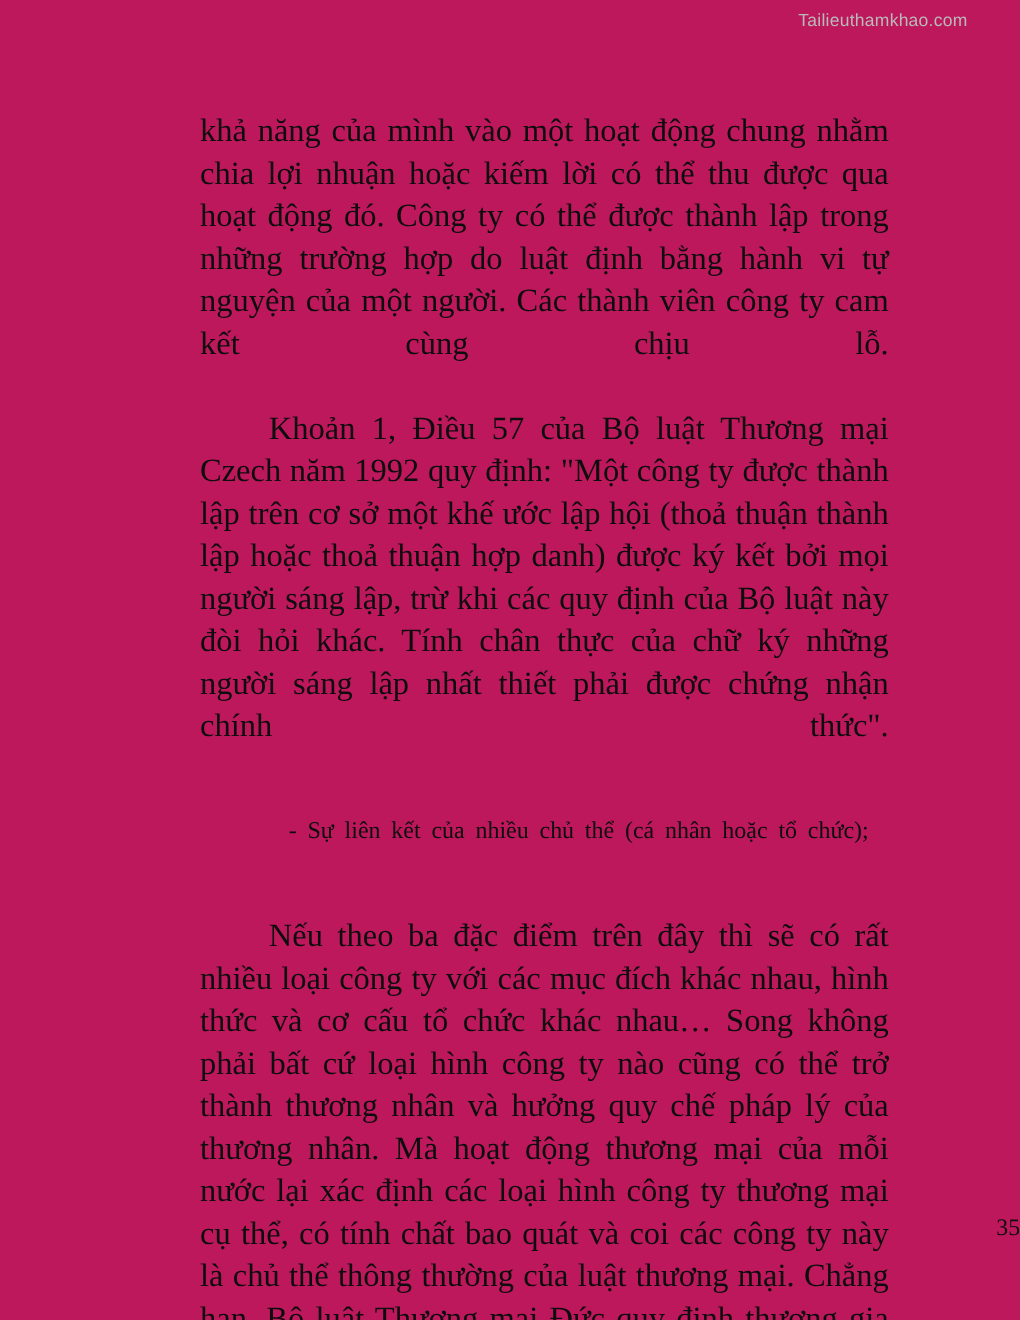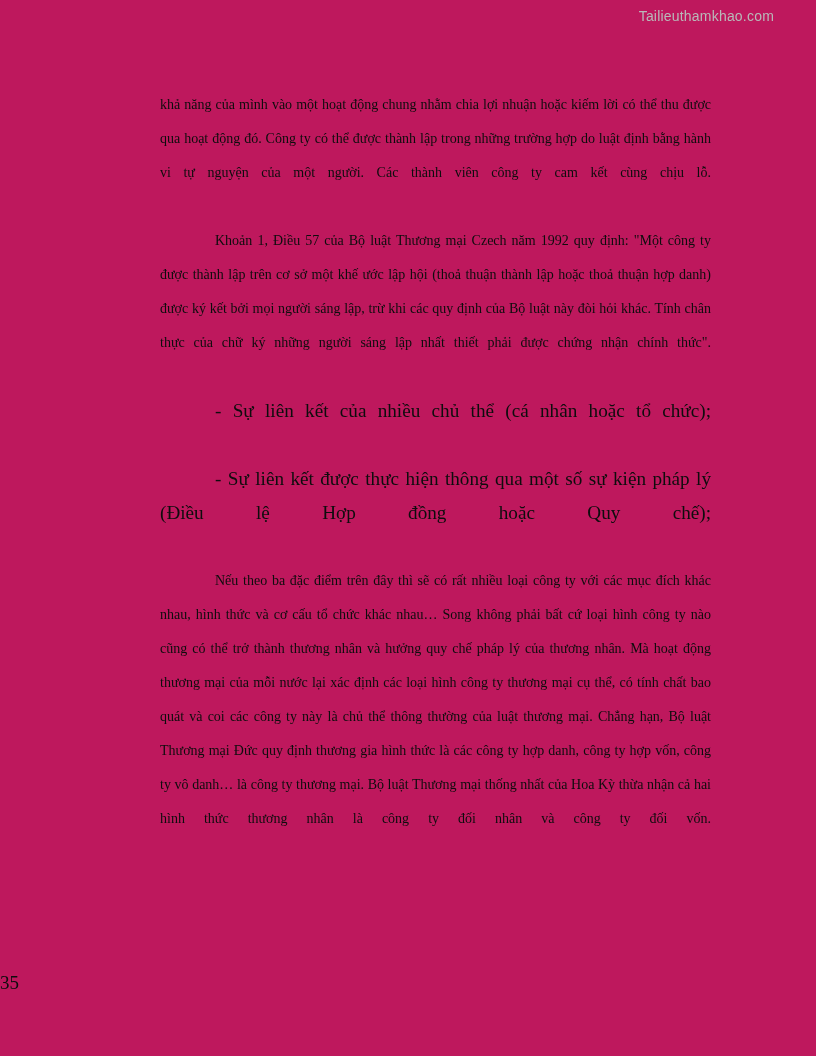--- a/index.html
+++ b/index.html
@@ -34,36 +34,36 @@
   
   .content {
     position: absolute;
     left: 160px;
     top: 88px;
     width: 551px;
   }
 
   .para {
     margin: 0;
-    font-size: 14px;
+    font-size: 26px;
     line-height: 34px;
     text-align: justify;
     text-justify: inter-word;
     color: #0d0d0d;
     text-indent: 55px;
     -webkit-font-smoothing: antialiased;
   }
 
   .para.no-indent {
     text-indent: 0;
   }
 
   
   .bullet {
-    margin: 0;
+    margin: 16px;
     font-size: 19.2px;
     line-height: 34px;
     text-align: justify;
     text-justify: inter-word;
     color: #0d0d0d;
     text-indent: 55px;
   }
 
   
   .para:after,
@@ -72,21 +72,21 @@
     display: inline-block;
     width: 100%;
   }
 
   
   .page-number {
     position: absolute;
     left: 0;
     right: 0;
     top: 972px;
-    text-align: left;
+    text-align: right;
     font-size: 19px;
     color: #0d0d0d;
   }
 </style>
 </head>
 <body>
 
 <div class="page">
 
   <div class="watermark">Tailieuthamkhao.com</div>
@@ -94,21 +94,20 @@
   <div class="content">
 
     <p class="para no-indent">khả năng của mình vào một hoạt động chung nhằm chia lợi nhuận hoặc kiếm lời có thể thu được qua hoạt động đó. Công ty có thể được thành lập trong những trường hợp do luật định bằng hành vi tự nguyện của một người. Các thành viên công ty cam kết cùng chịu lỗ.</p>
 
 
     <p class="para">Khoản 1, Điều 57 của Bộ luật Thương mại Czech năm 1992 quy định: "Một công ty được thành lập trên cơ sở một khế ước lập hội (thoả thuận thành lập hoặc thoả thuận hợp danh) được ký kết bởi mọi người sáng lập, trừ khi các quy định của Bộ luật này đòi hỏi khác. Tính chân thực của chữ ký những người sáng lập nhất thiết phải được chứng nhận chính thức".</p>
 
 
     <p class="bullet">- Sự liên kết của nhiều chủ thể (cá nhân hoặc tổ chức);</p>
 
-    <p class="bullet">- Sự liên kết được thực hiện thông qua một số sự kiện pháp lý (Điều lệ Hợp đồng hoặc Quy chế);</p>
 
 
     <p class="para">Nếu theo ba đặc điểm trên đây thì sẽ có rất nhiều loại công ty với các mục đích khác nhau, hình thức và cơ cấu tổ chức khác nhau… Song không phải bất cứ loại hình công ty nào cũng có thể trở thành thương nhân và hưởng quy chế pháp lý của thương nhân. Mà hoạt động thương mại của mỗi nước lại xác định các loại hình công ty thương mại cụ thể, có tính chất bao quát và coi các công ty này là chủ thể thông thường của luật thương mại. Chẳng hạn, Bộ luật Thương mại Đức quy định thương gia hình thức là các công ty hợp danh, công ty hợp vốn, công ty vô danh… là công ty thương mại. Bộ luật Thương mại thống nhất của Hoa Kỳ thừa nhận cả hai hình thức thương nhân là công ty đối nhân và công ty đối vốn.</p>
 
   </div>
 
   <div class="page-number">35</div>
 
 </div>
 

